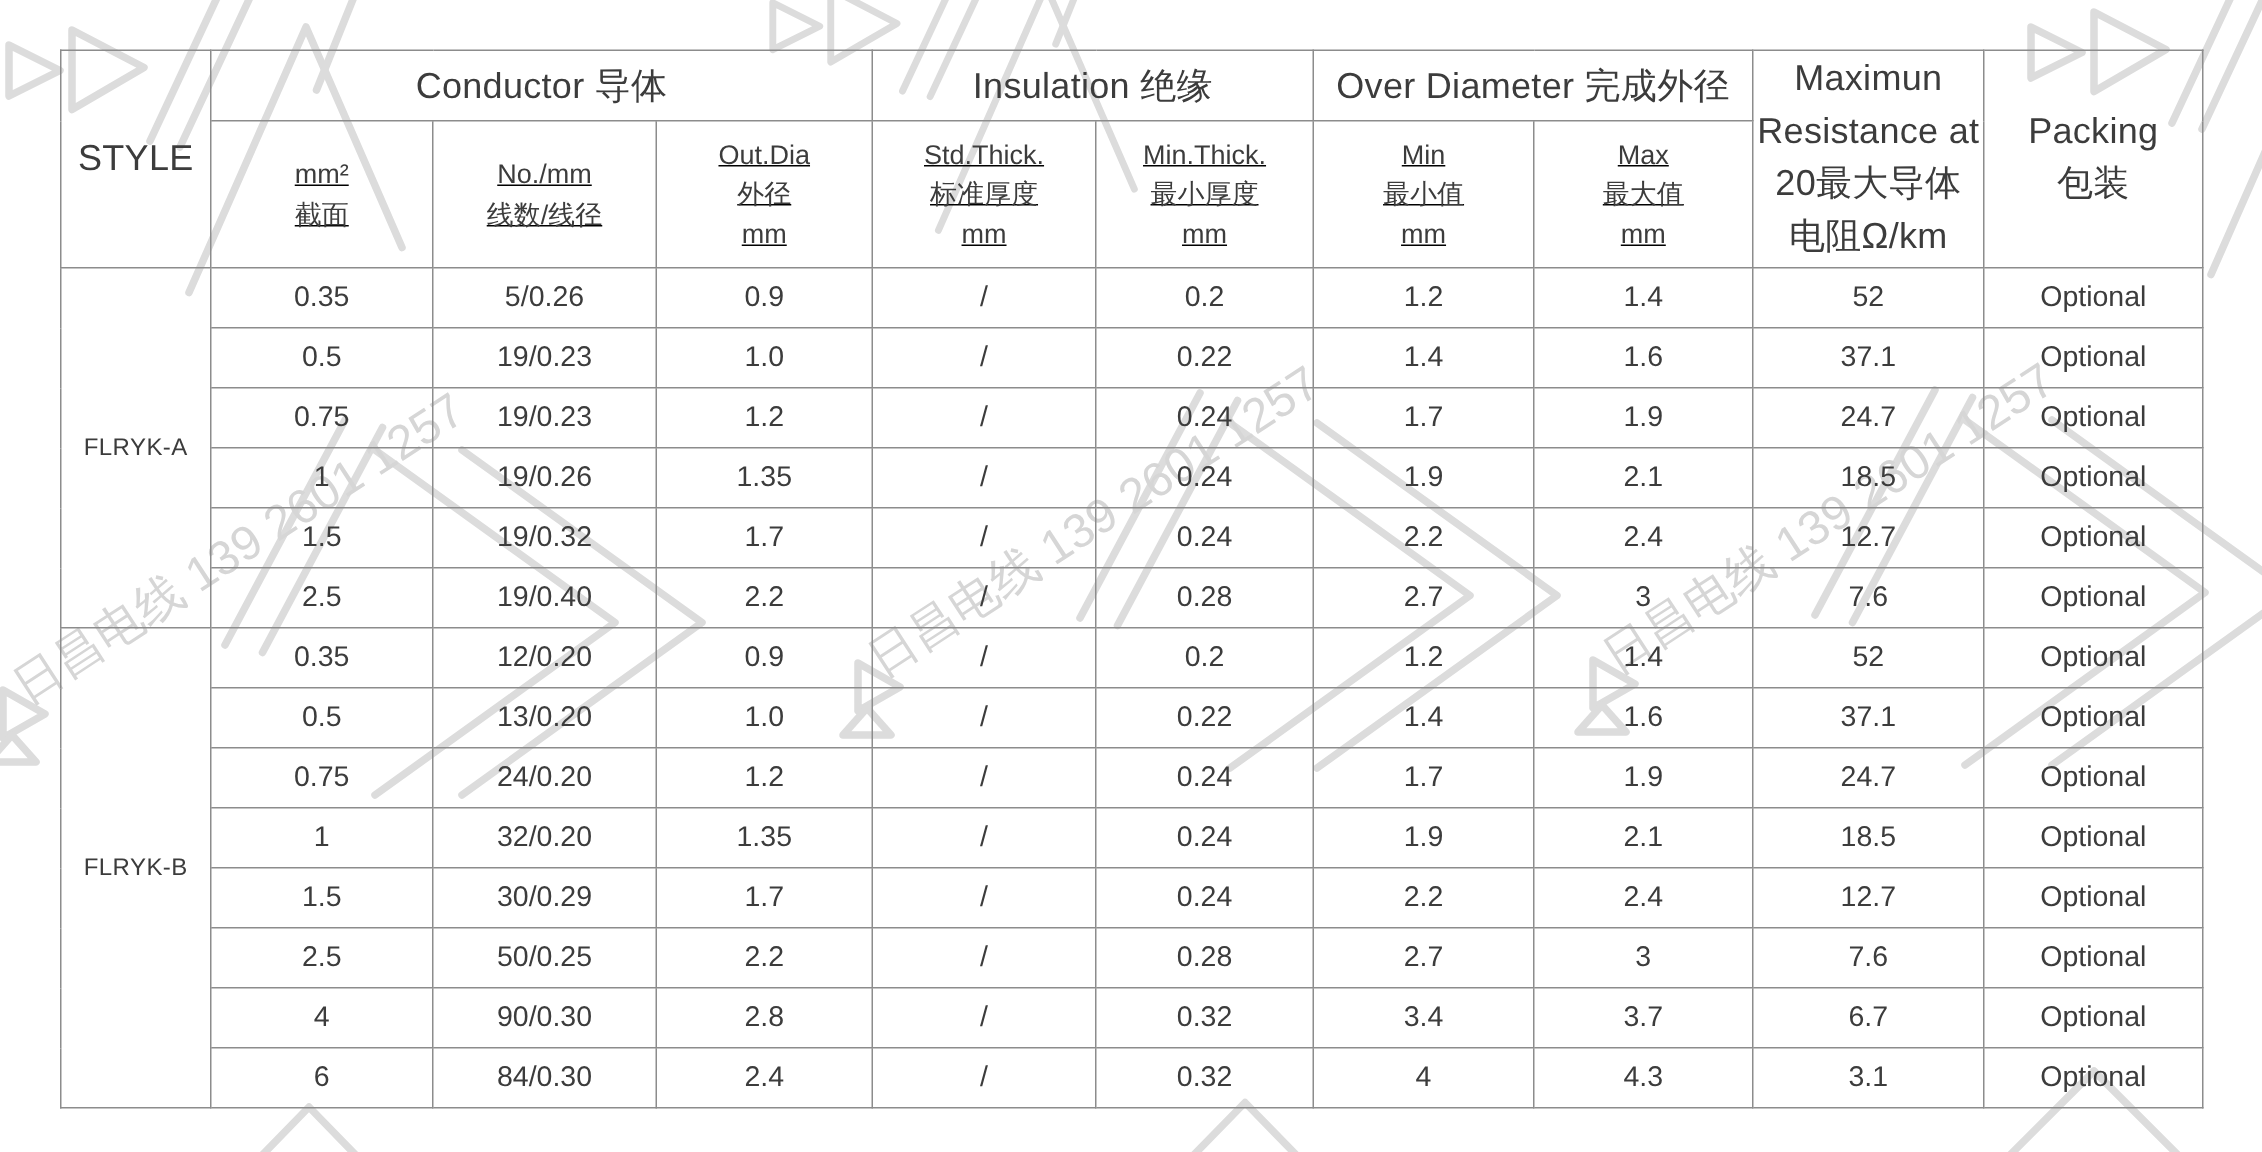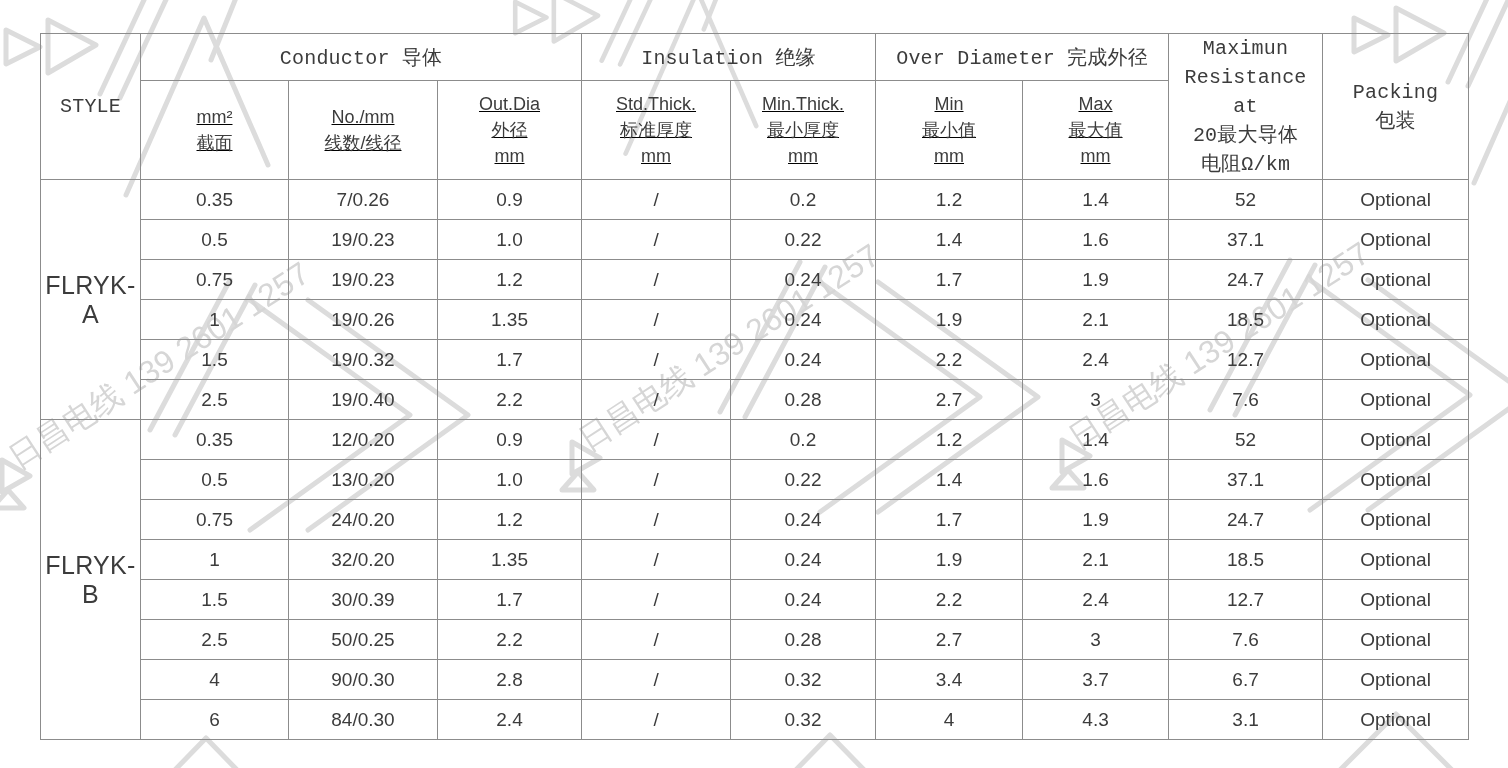--- a/index.html
+++ b/index.html
@@ -25,28 +25,28 @@
     border:1px solid #8c8c8c;
     text-align:center;
     vertical-align:middle;
     color:#3c3c3c;
     font-weight:normal;
     white-space:pre-line;
     padding:0;
     overflow:hidden;
   }
   tr.tier1{height:47px;}
-  tr.tier1 th{font-size:20px;letter-spacing:.2px;font-family:Liberation Mono, monospace;}
+  tr.tier1 th{font-size:24px;letter-spacing:.2px;}
   tr.tier2{height:98px;text-decoration:underline;}
   tr.tier2 th{font-size:18px;line-height:1.45;}
   th.tallhead{font-size:18px;line-height:1.45;margin-left:24px;}
   th.stylehead{font-size:20px;}
   tbody tr{height:40px;}
   tbody td{font-size:19px;}
-  td.style-cell{font-size:25px;letter-spacing:.3px;}
+  td.style-cell{font-size:16px;letter-spacing:.3px;}
 </style>
 </head>
 <body>
 
 <div class="page">
 
   <svg class="wm" width="1508" height="768" viewBox="0 0 1508 768" xmlns="http://www.w3.org/2000/svg">
     <defs>
 
       <g id="cornermark" fill="none" stroke="#dcdcdc" stroke-width="5" stroke-linejoin="round" stroke-linecap="round">
@@ -131,21 +131,21 @@
 mm</th>
         <th>Max
 最大值
 mm</th>
       </tr>
     </thead>
     <tbody id="table-body">
         <tr>
           <td class="style-cell" rowspan="6">FLRYK-A</td>
           <td>0.35</td>
-          <td>7/0.26</td>
+          <td>5/0.26</td>
           <td>0.9</td>
           <td>/</td>
           <td>0.2</td>
           <td>1.2</td>
           <td>1.4</td>
           <td>52</td>
           <td>Optional</td>
         </tr>
         <tr>
           <td>0.5</td>
@@ -242,21 +242,21 @@
           <td>1.35</td>
           <td>/</td>
           <td>0.24</td>
           <td>1.9</td>
           <td>2.1</td>
           <td>18.5</td>
           <td>Optional</td>
         </tr>
         <tr>
           <td>1.5</td>
-          <td>30/0.39</td>
+          <td>30/0.29</td>
           <td>1.7</td>
           <td>/</td>
           <td>0.24</td>
           <td>2.2</td>
           <td>2.4</td>
           <td>12.7</td>
           <td>Optional</td>
         </tr>
         <tr>
           <td>2.5</td>

